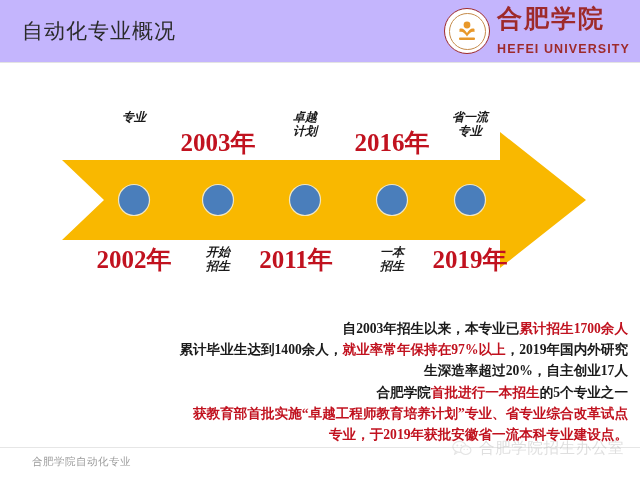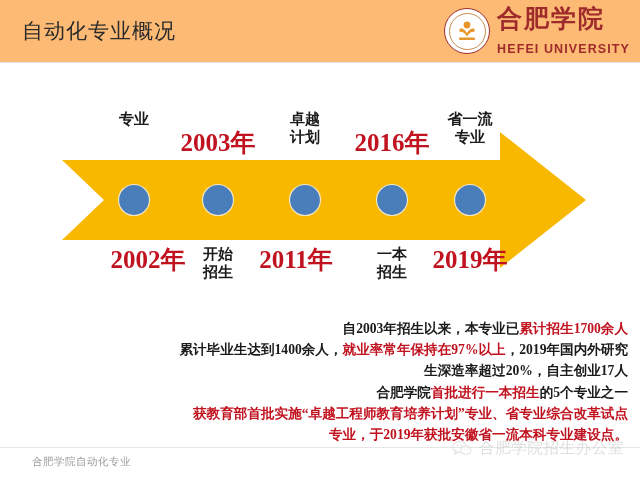--- a/index.html
+++ b/index.html
@@ -15,21 +15,21 @@
     font-family: "Liberation Sans", "DejaVu Sans", sans-serif;
     color: #231f20;
   }
 
   
   #header {
     position: absolute;
     left: 0; top: 0;
     width: 640px;
     height: 62px;
-    background: #fdba74;
+    background: #c4b5fd;
     border-bottom: 1px solid #e3e3e3;
   }
   #page-title {
     position: absolute;
     left: 22px;
     top: 17px;
     font-size: 21px;
     font-weight: 400;
     letter-spacing: 1px;
     color: #2b2b2b;
@@ -100,21 +100,22 @@
   }
   .tl-label {
     position: absolute;
     text-align: center;
     line-height: 1.18;
     white-space: nowrap;
     font-weight: 700;
   }
   .tl-label.black {
     color: #1a1a1a;
-    font-size: 15px;
+    font-size: 12px;
+    font-style: italic;
   }
   .tl-label.red {
     color: #c1121f;
     font-size: 25px;
     font-family: "Liberation Serif", "DejaVu Serif", serif;
   }
 
   
   #body-text {
     position: absolute;
@@ -194,21 +195,21 @@
         <circle cx="218" cy="100" r="15.5" fill="#4a7ebb" stroke="#f2e7c0" stroke-width="1.2"></circle>
         <circle cx="305" cy="100" r="15.5" fill="#4a7ebb" stroke="#f2e7c0" stroke-width="1.2"></circle>
         <circle cx="392" cy="100" r="15.5" fill="#4a7ebb" stroke="#f2e7c0" stroke-width="1.2"></circle>
         <circle cx="470" cy="100" r="15.5" fill="#4a7ebb" stroke="#f2e7c0" stroke-width="1.2"></circle>
       </g>
   </svg>
   <div id="labels-layer">
       <div class="tl-label black" style="left: 74px; width: 120px; top: 10px;">
         <div>专业</div>
       </div>
-      <div class="tl-label red" style="left: 88px; width: 120px; top: 145px;">
+      <div class="tl-label red" style="left: 74px; width: 120px; top: 145px;">
         <div>2002年</div>
       </div>
       <div class="tl-label red" style="left: 158px; width: 120px; top: 28px;">
         <div>2003年</div>
       </div>
       <div class="tl-label black" style="left: 158px; width: 120px; top: 145px;">
         <div>开始</div>
         <div>招生</div>
       </div>
       <div class="tl-label black" style="left: 245px; width: 120px; top: 10px;">

